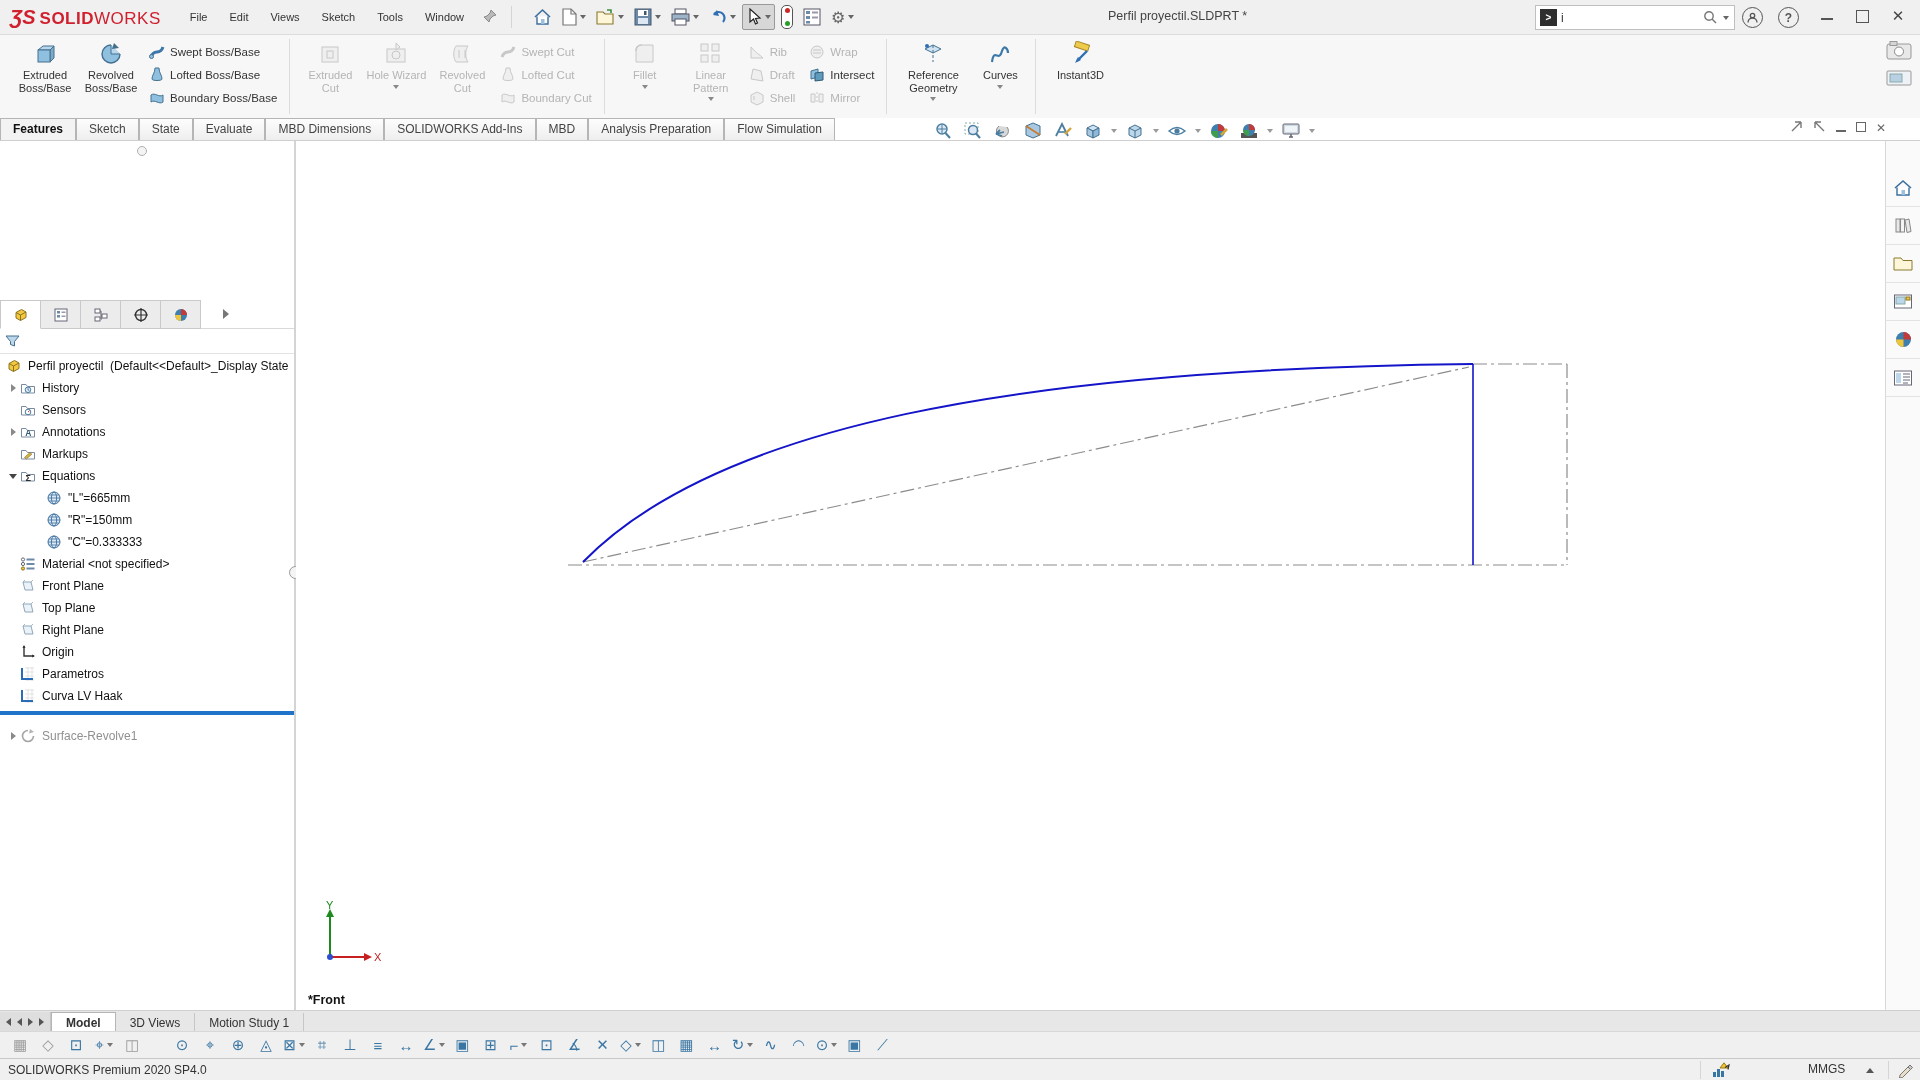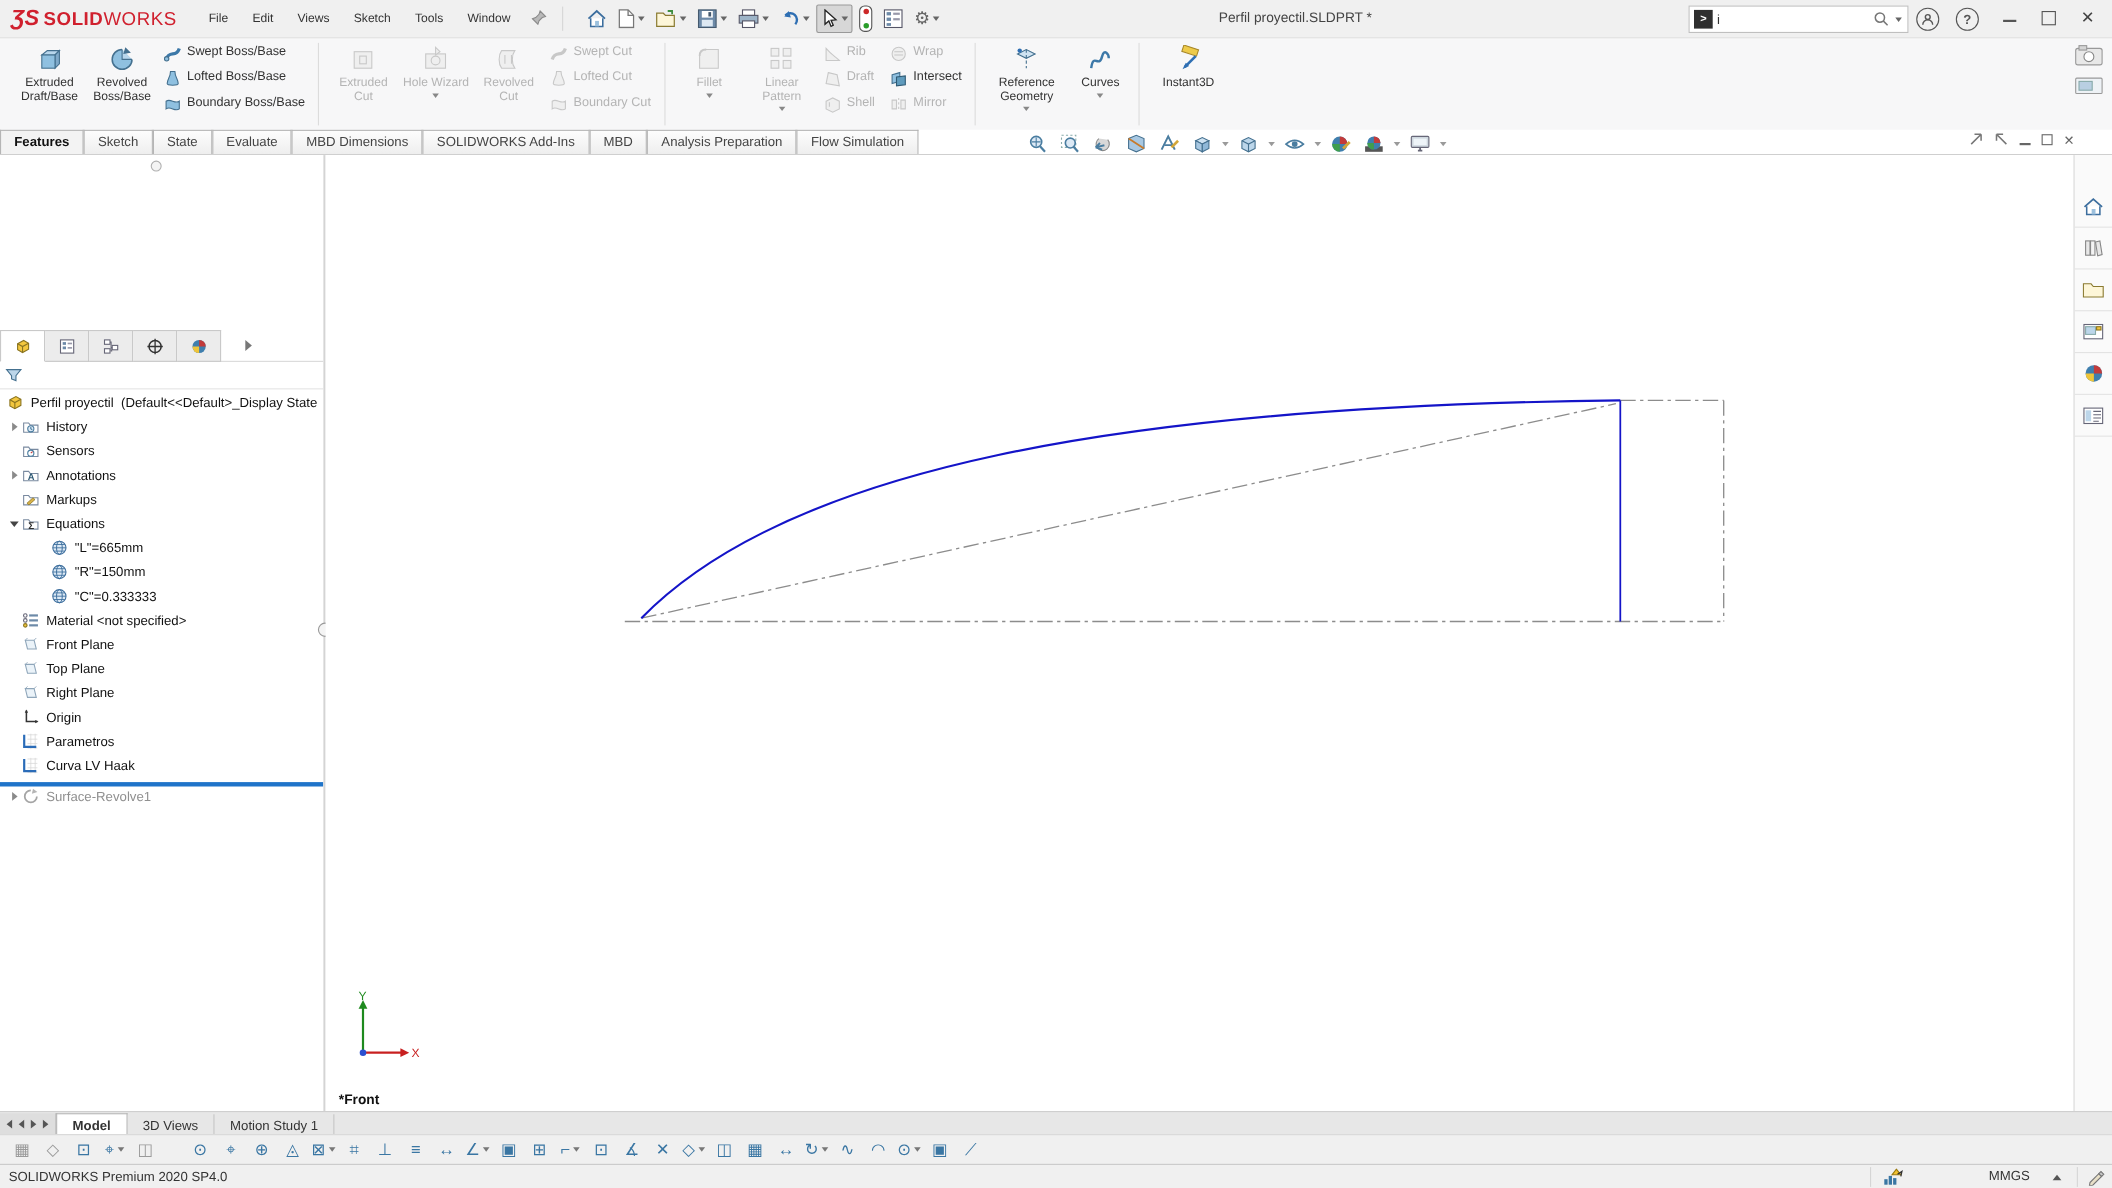--- a/index.html
+++ b/index.html
@@ -34,21 +34,21 @@
   .restico{position:relative;display:inline-block;width:11px;height:11px;border:1.6px solid #555;background:#f0f0f0;margin-top:3px}
   .restico:before{content:"";position:absolute;left:2px;top:-5px;width:11px;height:11px;border:1.6px solid #555;z-index:-1}
   
   #ribbon{position:absolute;left:0;top:35px;width:1920px;height:83px;background:#f7f7f8;
     display:flex;align-items:stretch;padding-left:10px;box-sizing:border-box}
   .rgroup{display:flex;align-items:flex-start;padding:3px 2px}
   .rsep{width:1px;background:#dcdcdc;margin:4px 5px}
   .rbig{width:62px;display:flex;flex-direction:column;align-items:center;padding:2px 1px;border:1px solid transparent;border-radius:2px}
   .rlab{font-size:11px;line-height:1.15;text-align:center;color:#333;margin-top:2px}
   .rstack{display:flex;flex-direction:column;justify-content:flex-start;margin-top:2px}
-  .rsmall{display:flex;align-items:flex-start;height:21px;padding:0 4px;border:1px solid transparent;border-radius:2px}
+  .rsmall{display:flex;align-items:center;height:21px;padding:0 4px;border:1px solid transparent;border-radius:2px}
   .rsmall span{font-size:11.5px;margin-left:5px;color:#333;white-space:nowrap}
   .dis .rlab,.dis span{color:#b4b4b4}
   .dis svg *{stroke:#c8c8c8 !important;fill:#efefef !important}
   .rcaret{width:0;height:0;border-left:3.5px solid transparent;border-right:3.5px solid transparent;border-top:4px solid #888;margin-top:3px}
   .ribbon-corner{position:absolute;right:8px;top:40px;display:flex;flex-direction:column;gap:6px}
   
   #tabrow{position:absolute;left:0;top:118px;width:1920px;height:22px;background:#fff;border-bottom:1px solid #cfcfcf;display:flex}
   .ctab{padding:3px 12px 2px;border:1px solid #b5b5b5;border-bottom:none;background:linear-gradient(#fdfdfd,#eee);
     font-size:12px;color:#444;white-space:nowrap}
   .ctab.active{background:#f3f3f3;font-weight:bold;color:#111}
@@ -226,21 +226,21 @@
 <span class="winbtn" style="left:1886px;font-size:15px">✕</span>
 
 <div id="ribbon">
   <div class="rgroup">
     <div class="rbig">
       <svg width="26" height="26">
           <path d="M6 9 L11 5 H22 L18 9 Z" fill="#b8d6ec" stroke="#44708f"></path>
           <path d="M18 9 L22 5 V17 L18 21 Z" fill="#7fa9c9" stroke="#44708f"></path>
           <rect x="6" y="9" width="12" height="12" fill="#8fc0e0" stroke="#44708f"></rect>
         </svg>
-      <span class="rlab">Extruded Draft/Base</span>
+      <span class="rlab">Extruded Boss/Base</span>
     </div>
     <div class="rbig">
       <svg width="26" height="26">
           <path d="M13 4 A9 9 0 1 0 22 13" fill="#8fc0e0" stroke="#44708f" stroke-width="1.4"></path>
           <path d="M13 4 L13 13 L22 13" fill="#b8d6ec" stroke="#44708f"></path>
           <path d="M16 2 L21 7 L14 8 Z" fill="#44708f"></path>
         </svg>
       <span class="rlab">Revolved Boss/Base</span>
     </div>
     <div class="rstack">
@@ -708,21 +708,21 @@
       <span class="tl">Parametros</span>
     </div>
     <div class="trow" style="padding-left:6px">
       <span class="exp"></span>
       <svg width="16" height="16">
           <path d="M5 2 H14 M5 6 H14 M5 10 H14 M5 14 H14 M8 1 V15 M12 1 V15" stroke="#d8d8d8" stroke-width="0.7"></path>
           <path d="M2 2 V13 H13" fill="none" stroke="#2b6cb8" stroke-width="2"></path>
         </svg>
       <span class="tl">Curva LV Haak</span>
     </div>
-    <div class="trow" style="padding-left:6px;margin-top:6px">
+    <div class="trow" style="padding-left:6px;margin-top:18px">
       <span class="exp r">
           <i></i>
         </span>
       <svg width="16" height="16">
           <path d="M8 2.5 A5.5 5.5 0 1 0 13.5 8" fill="none" stroke="#a5a5a5" stroke-width="1.6"></path>
           <path d="M10 1 L14 4 L9 5.5 Z" fill="#b5b5b5"></path>
         </svg>
       <span class="tl gray">Surface-Revolve1</span>
     </div>
   </div>

